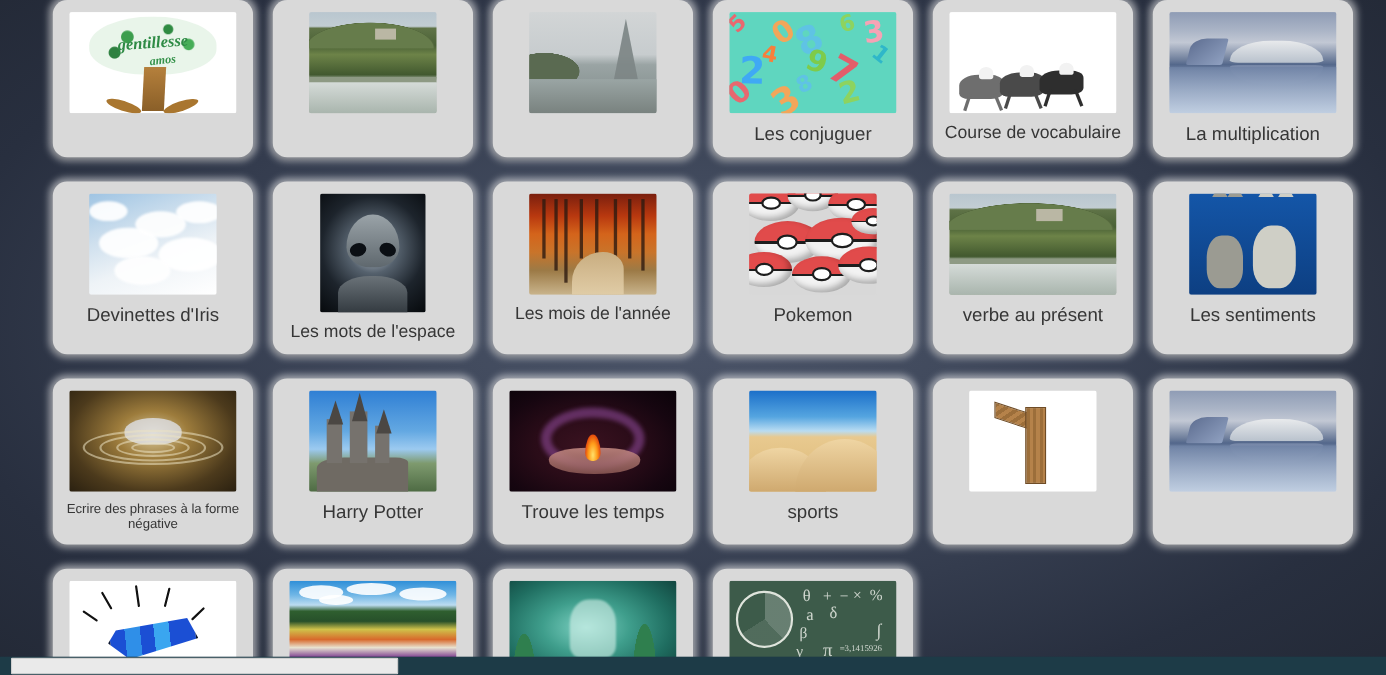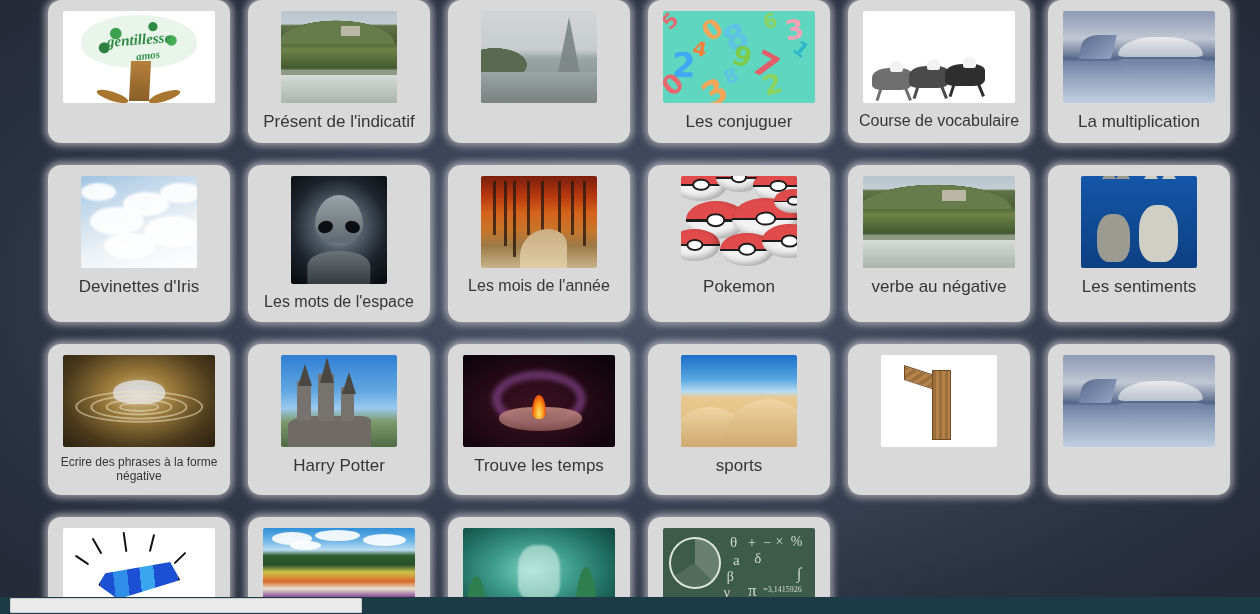--- a/index.html
+++ b/index.html
@@ -441,21 +441,20 @@
       </div>
       <div class="tile">
         <div class="tile-thumb medium">
           <div class="art art-river">
             <div class="hill"></div>
             <div class="chateau"></div>
             <div class="bank"></div>
             <div class="water"></div>
           </div>
         </div>
-        <div class="tile-label lg">Présent de l'indicatif</div>
       </div>
       <div class="tile">
         <div class="tile-thumb medium">
           <div class="art art-eiffel">
             <div class="trees-l"></div>
             <div class="tower"></div>
             <div class="riverstrip"></div>
           </div>
         </div>
       </div>
@@ -568,21 +567,21 @@
       </div>
       <div class="tile">
         <div class="tile-thumb wide">
           <div class="art art-river">
             <div class="hill"></div>
             <div class="chateau"></div>
             <div class="bank"></div>
             <div class="water"></div>
           </div>
         </div>
-        <div class="tile-label lg">verbe au négative</div>
+        <div class="tile-label lg">verbe au présent</div>
       </div>
       <div class="tile">
         <div class="tile-thumb medium">
           <div class="art art-cats">
             <div class="cat" style="left: 14%; width: 28%; height: 52%;"></div>
             <div class="ear" style="left: 18%; bottom: 52%;"></div>
             <div class="ear" style="left: 30%; bottom: 52%;"></div>
             <div class="cat" style="left: 50%; width: 34%; height: 62%; background: rgb(207, 207, 198);"></div>
             <div class="ear" style="left: 54%; bottom: 62%; border-bottom-color: rgb(207, 207, 198);"></div>
             <div class="ear" style="left: 70%; bottom: 62%; border-bottom-color: rgb(207, 207, 198);"></div>

